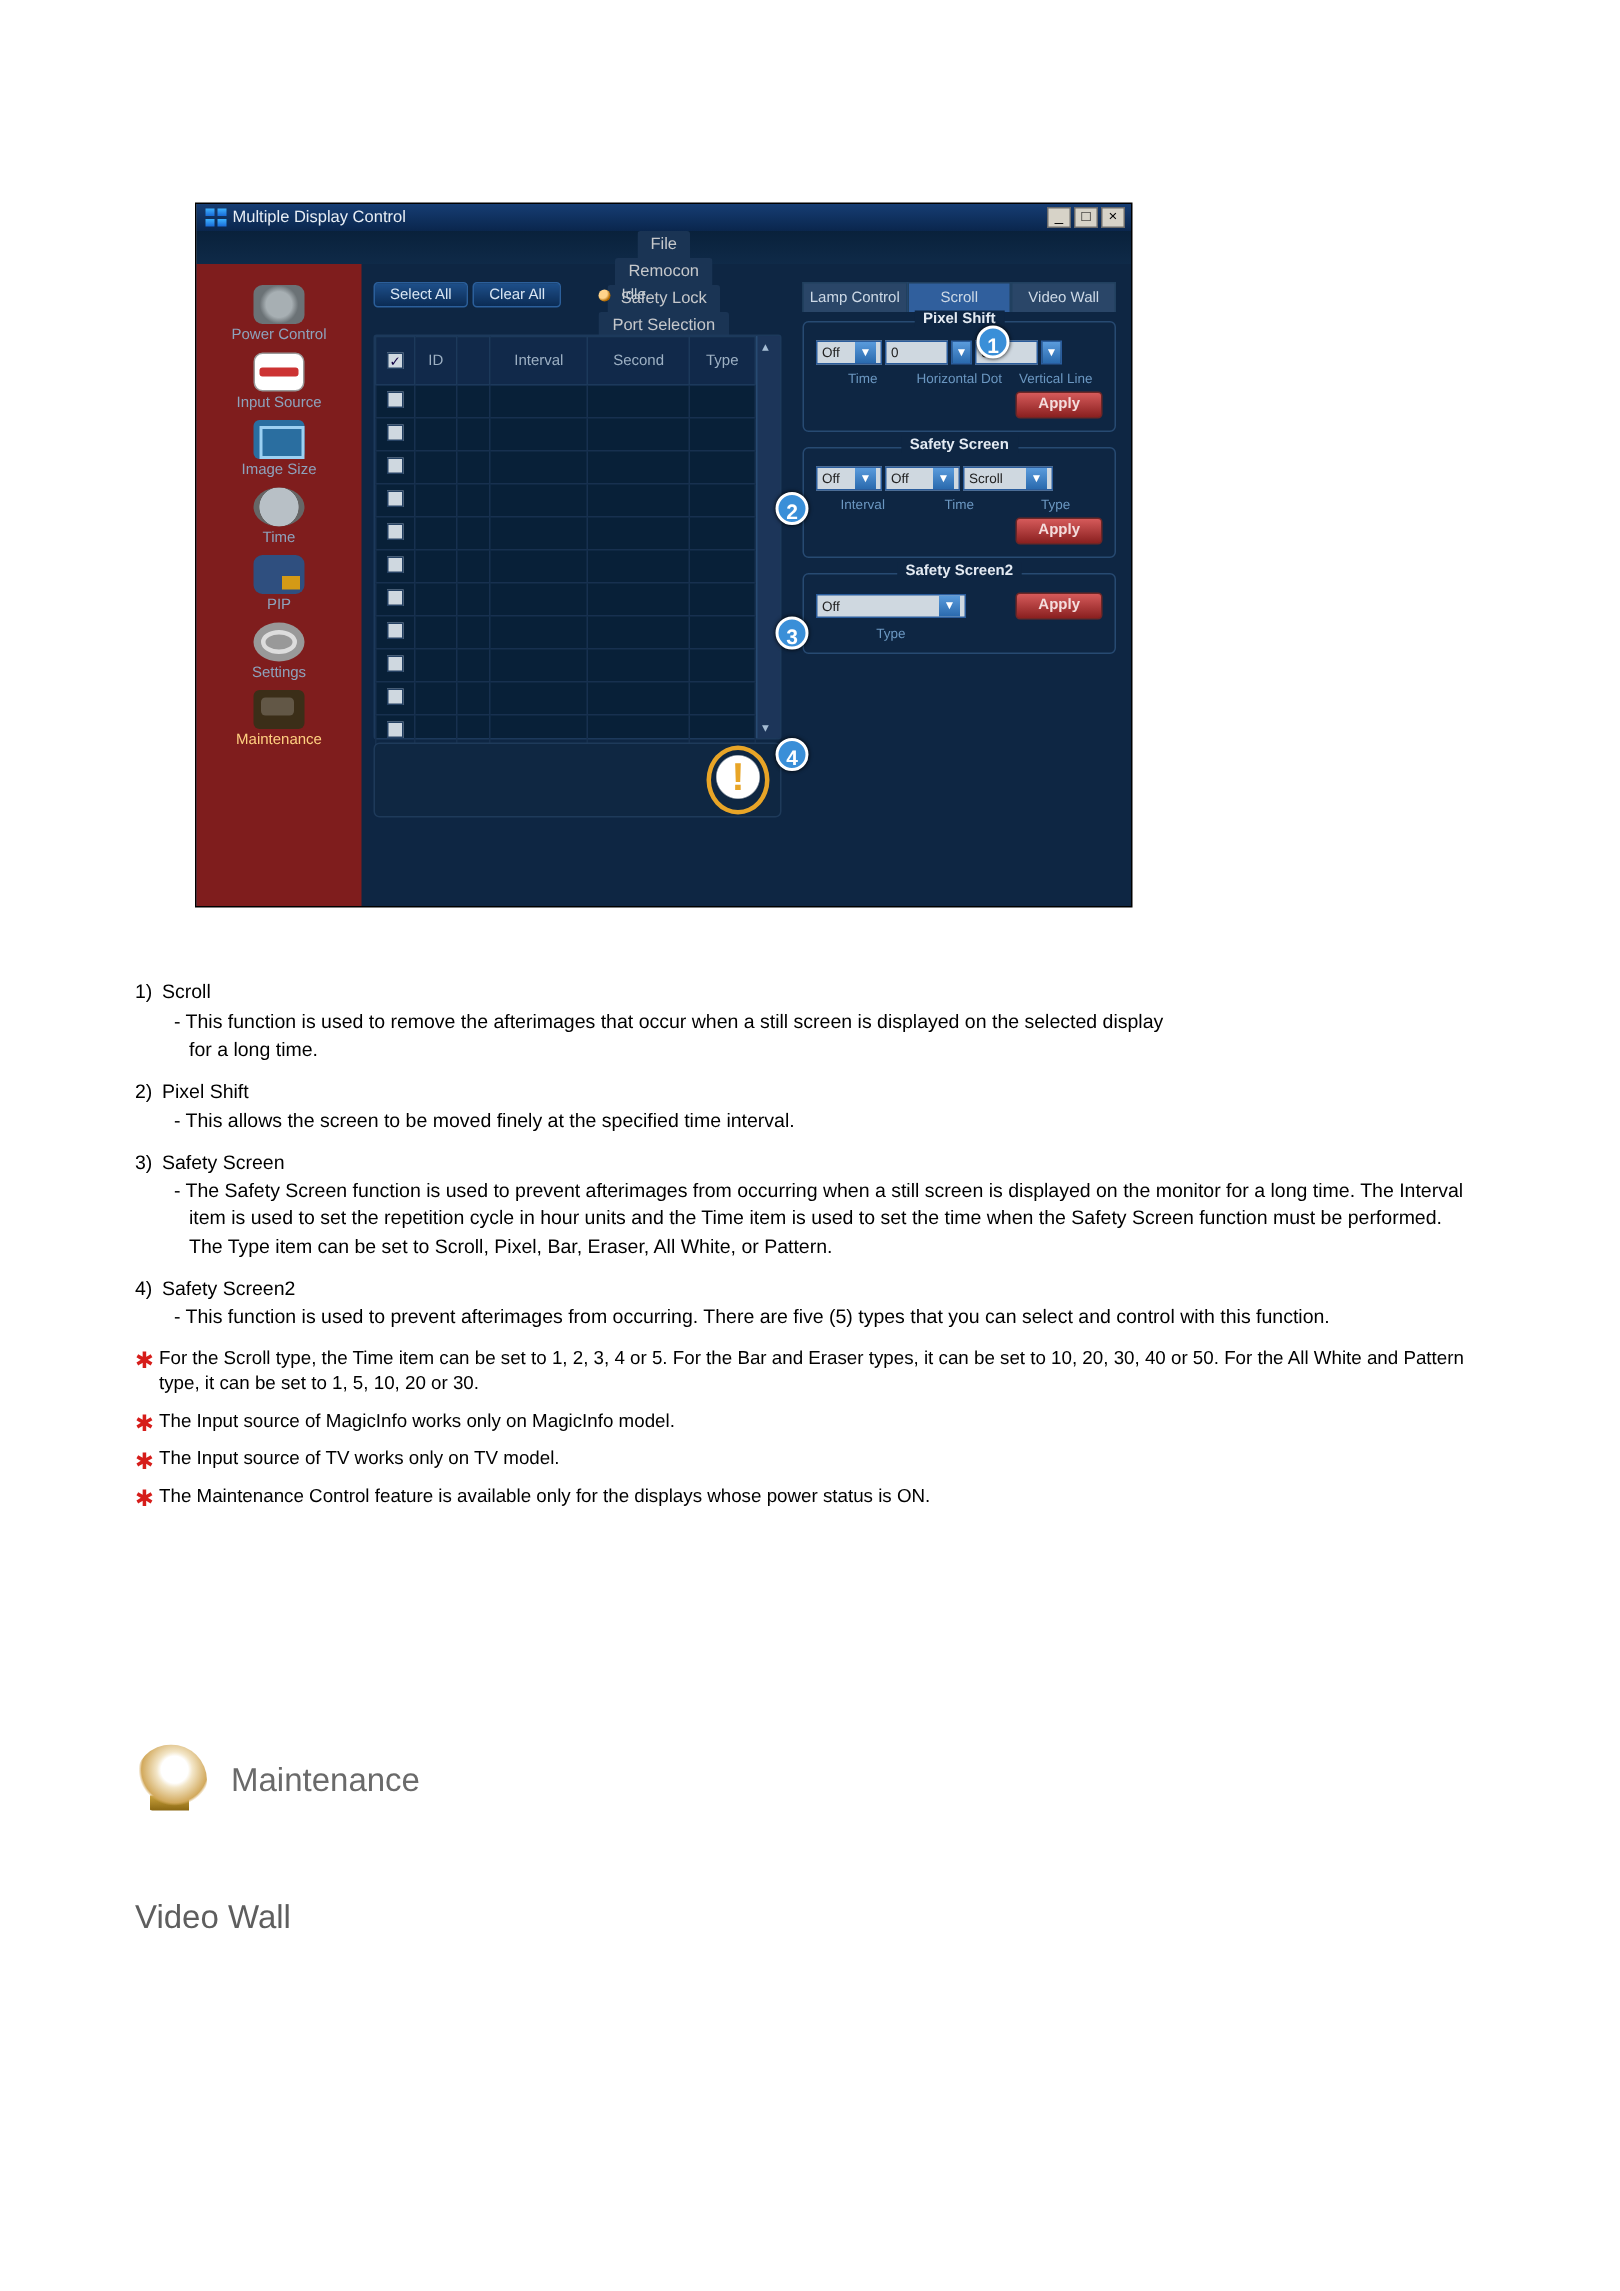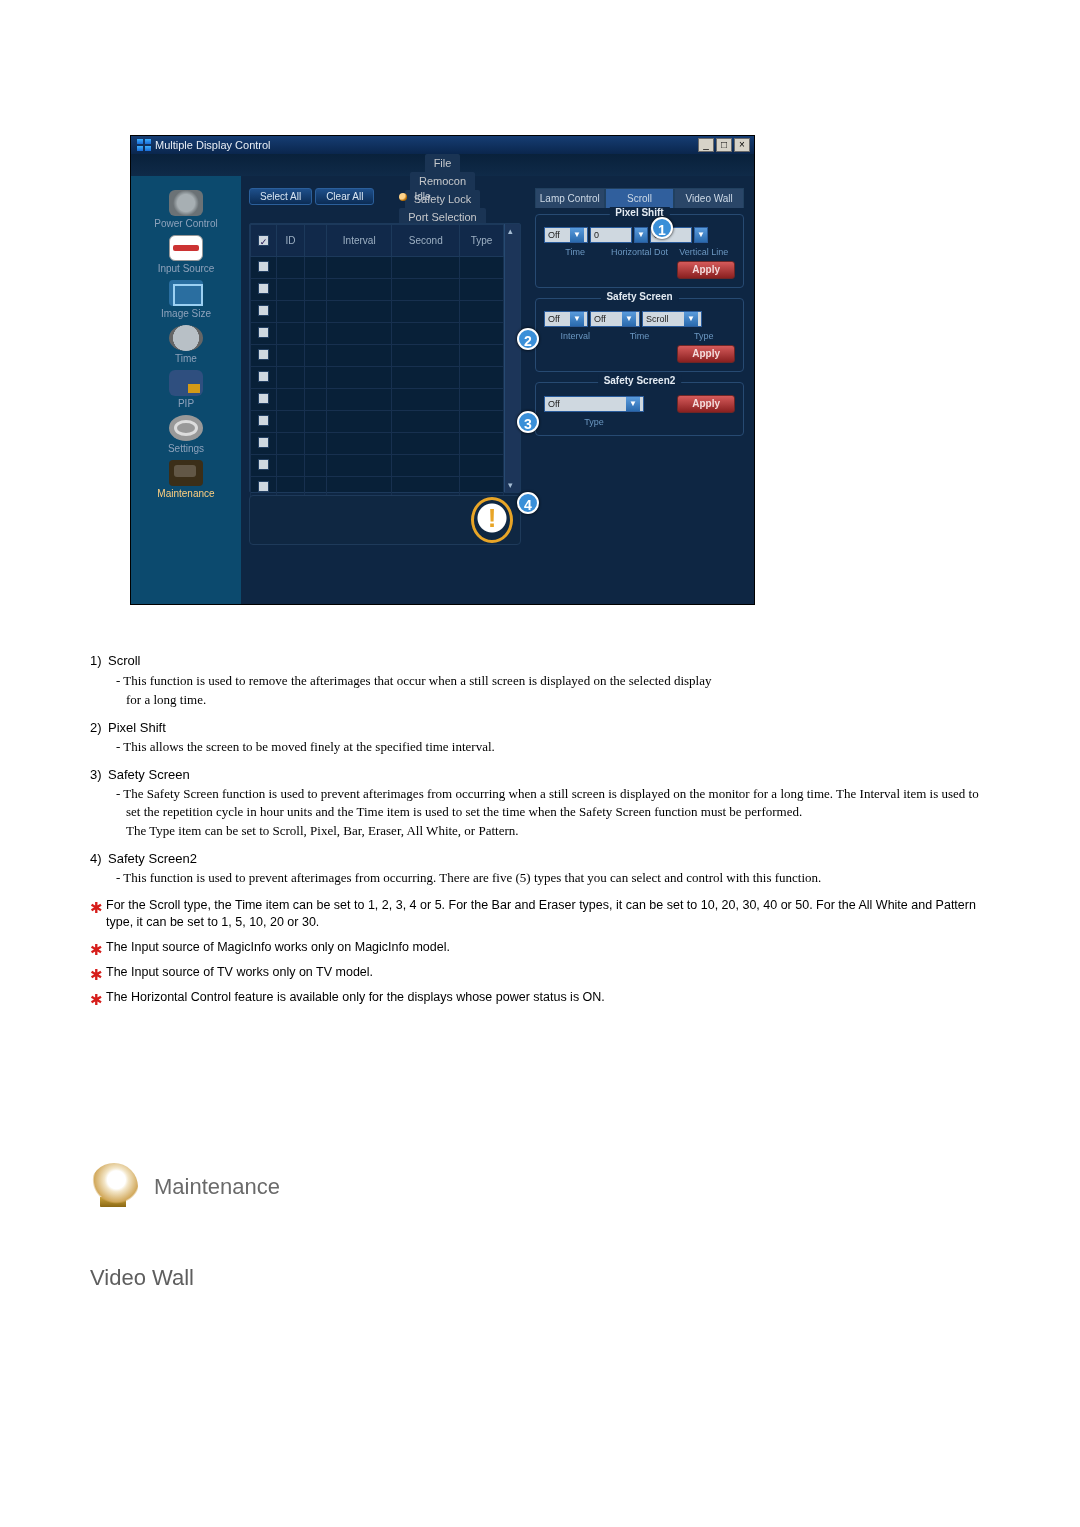--- a/index.html
+++ b/index.html
@@ -41,21 +41,21 @@
   }
   .menubar .menu-item.tab { background: #1a3454; border-radius: 2px 2px 0 0; }
   .menubar .brand { margin-left: auto; margin-right: 10px; font-style: italic; font-size: 10px; color: #8aa3be; font-family: "Times New Roman", serif; }
 
   .workspace {
     display: flex; height: calc(100% - 18px - 22px);
     background: #0e2643;
   }
 
   
-  .sidebar { width: 110px; background: #0c4a6e; padding: 14px 6px 6px 6px; display: flex; flex-direction: column; gap: 6px; }
+  .sidebar { width: 110px; background: #7f1d1d; padding: 14px 6px 6px 6px; display: flex; flex-direction: column; gap: 6px; }
   .side-item { display: flex; flex-direction: column; align-items: center; font-size: 10px; color: #8ea2bb; }
   .side-item .sicon { width: 34px; height: 26px; background: #203a5d; border-radius: 6px; margin-bottom: 2px; }
   .side-item.active { color: #ffd080; }
   .side-item.active .sicon { background: #3b2e18; }
   .sicon.power { background: radial-gradient(circle at 50% 50%,#a7afb3 0 40%,#6b7276 60%) }
   .sicon.input { background:#fff; border:1px solid #999; position:relative }
   .sicon.input::after{content:"";position:absolute;left:3px;top:9px;width:26px;height:6px;background:#c33;border-radius:2px}
   .sicon.image { background:#2a6ea0; border-radius:4px; position:relative }
   .sicon.image::after{content:"";position:absolute;left:4px;top:4px;width:26px;height:18px;border:2px solid #9cd0f2;}
   .sicon.time { background:radial-gradient(circle,#b8c0c6 60%,#666 62%); border-radius:50% }
@@ -131,21 +131,21 @@
   .badge {
     position:absolute; width:22px; height:22px; border-radius:50%; background:#3a8fd8; border:2px solid #fff;
     color:#fff; font: bold 14px/22px Arial; text-align:center; box-shadow:0 0 3px #000;
   }
 
   
   .doc { position:absolute; left: 90px; top: 652px; width: 890px; font-size: 13px; line-height: 1.35; color:#000; }
   .doc .item-num { display:inline-block; width: 18px; }
   .doc ol { list-style: none; }
   .doc li { margin-bottom: 10px; }
-  .doc .sub { margin-left: 26px; text-indent: -10px; padding-left: 10px; margin-top: 2px; font-family: Liberation Serif, serif; }
+  .doc .sub { margin-left: 26px; text-indent: -10px; padding-left: 10px; margin-top: 2px; }
   .star-row { position:relative; padding-left: 16px; margin-top: 8px; font-family: Verdana, sans-serif; font-size: 12.5px; }
   .star-row::before{content:"✱"; position:absolute; left:0; top:1px; color:#d61d1a; font-size:15px; }
 
   .section-hdr { position:absolute; left:90px; top:1163px; display:flex; align-items:center; gap:16px }
   .section-hdr .lamp {
      width:48px; height:48px; background:
        radial-gradient(circle at 55% 35%, #fff 0 9px, #f3e6c8 12px, #d2a95c 22px, transparent 24px),
        linear-gradient(#caa23d,#8b6813) 10px 34px/26px 10px no-repeat;
      border-radius:50%;
   }
@@ -434,21 +434,21 @@
     </li>
     <li>
       <span class="item-num">4)</span><span>Safety Screen2</span>
       <div class="sub">- <span>This function is used to prevent afterimages from occurring. There are five (5) types that you can select and control with this function.</span></div>
     </li>
   </ol>
 
   <div class="star-row">For the Scroll type, the Time item can be set to 1, 2, 3, 4 or 5. For the Bar and Eraser types, it can be set to 10, 20, 30, 40 or 50. For the All White and Pattern type, it can be set to 1, 5, 10, 20 or 30.</div>
   <div class="star-row">The Input source of MagicInfo works only on MagicInfo model.</div>
   <div class="star-row">The Input source of TV works only on TV model.</div>
-  <div class="star-row">The Horizontal Control feature is available only for the displays whose power status is ON.</div>
+  <div class="star-row">The Maintenance Control feature is available only for the displays whose power status is ON.</div>
 </div>
 
 <div class="section-hdr">
   <div class="lamp"></div>
   <h2>Maintenance</h2>
 </div>
 
 <h3 class="subhdr">Video Wall</h3>
 
 </body></html>

